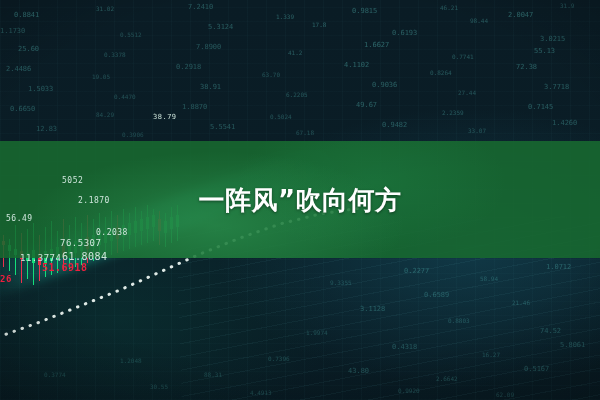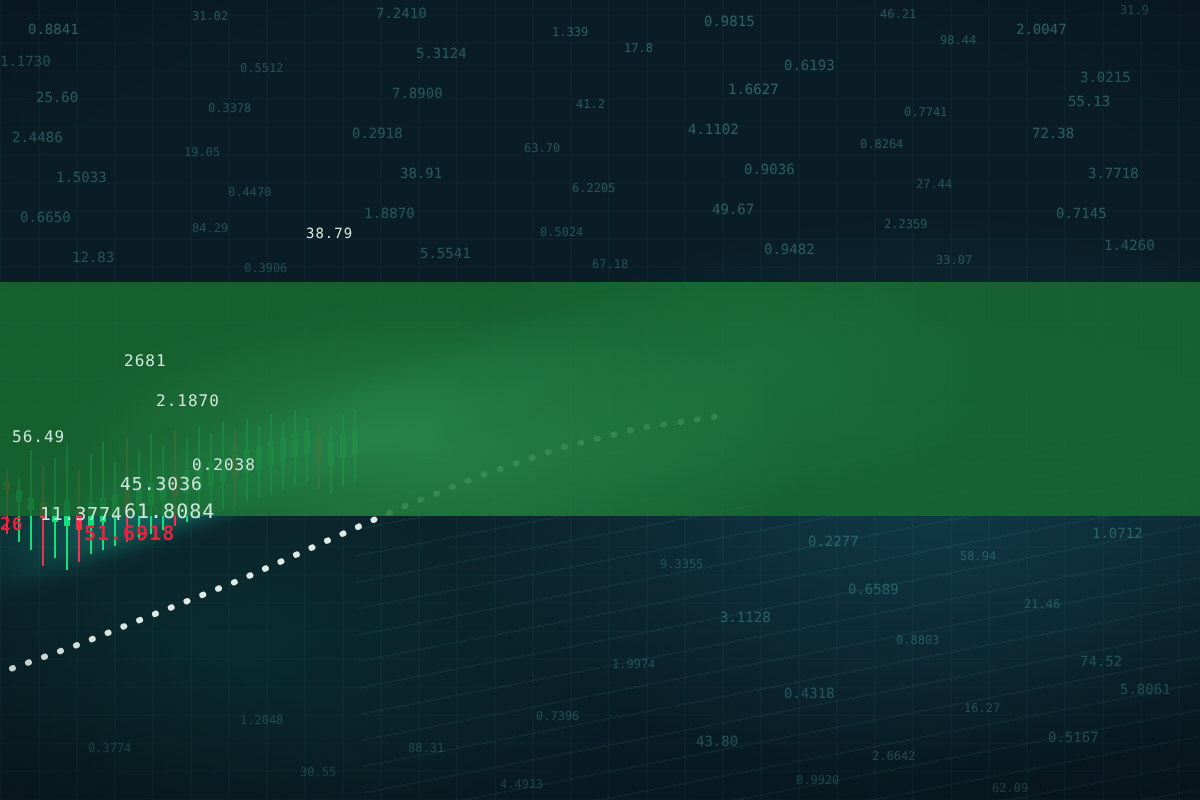--- a/index.html
+++ b/index.html
@@ -386,26 +386,27 @@
     </svg>
   </div>
 
   <div id="readout-layer"></div>
 
   <div class="band">
     <div class="band-inner-glow"></div>
   </div>
 
   <div class="headline">
+    <div class="hl-line">一阵风”吹向何方</div>
   </div>
 
   <div class="vignette"></div>
-<div class="readout ro-white" style="left: 60px; top: 238px; font-size: 9px; z-index: 6;">45.3036</div>
+<div class="readout ro-white" style="left: 60px; top: 238px; font-size: 9px; z-index: 6;">76.5307</div>
     <div class="readout ro-white" style="left: 20px; top: 253px; font-size: 9px; z-index: 6;">11.3774</div>
     <div class="readout ro-white" style="left: 62px; top: 251px; font-size: 10px; z-index: 6;">61.8084</div>
     <div class="readout ro-red" style="left: 42px; top: 262px; font-size: 10px; z-index: 6;">51.6918</div>
-    <div class="readout ro-red" style="left: 0px; top: 258px; font-size: 9px; z-index: 6;">26</div>
+    <div class="readout ro-red" style="left: 0px; top: 274px; font-size: 9px; z-index: 6;">26</div>
     <div class="readout ro-white" style="left: 78px; top: 196px; font-size: 8px; z-index: 6;">2.1870</div>
-    <div class="readout ro-white" style="left: 62px; top: 176px; font-size: 8px; z-index: 6;">2681</div>
+    <div class="readout ro-white" style="left: 62px; top: 176px; font-size: 8px; z-index: 6;">5052</div>
     <div class="readout ro-white" style="left: 153px; top: 113px; font-size: 7px; z-index: 6;">38.79</div>
     <div class="readout ro-white" style="left: 6px; top: 214px; font-size: 8px; z-index: 6;">56.49</div>
     <div class="readout ro-white" style="left: 96px; top: 228px; font-size: 8px; z-index: 6;">0.2038</div>
   </div>
 
 </body></html>

